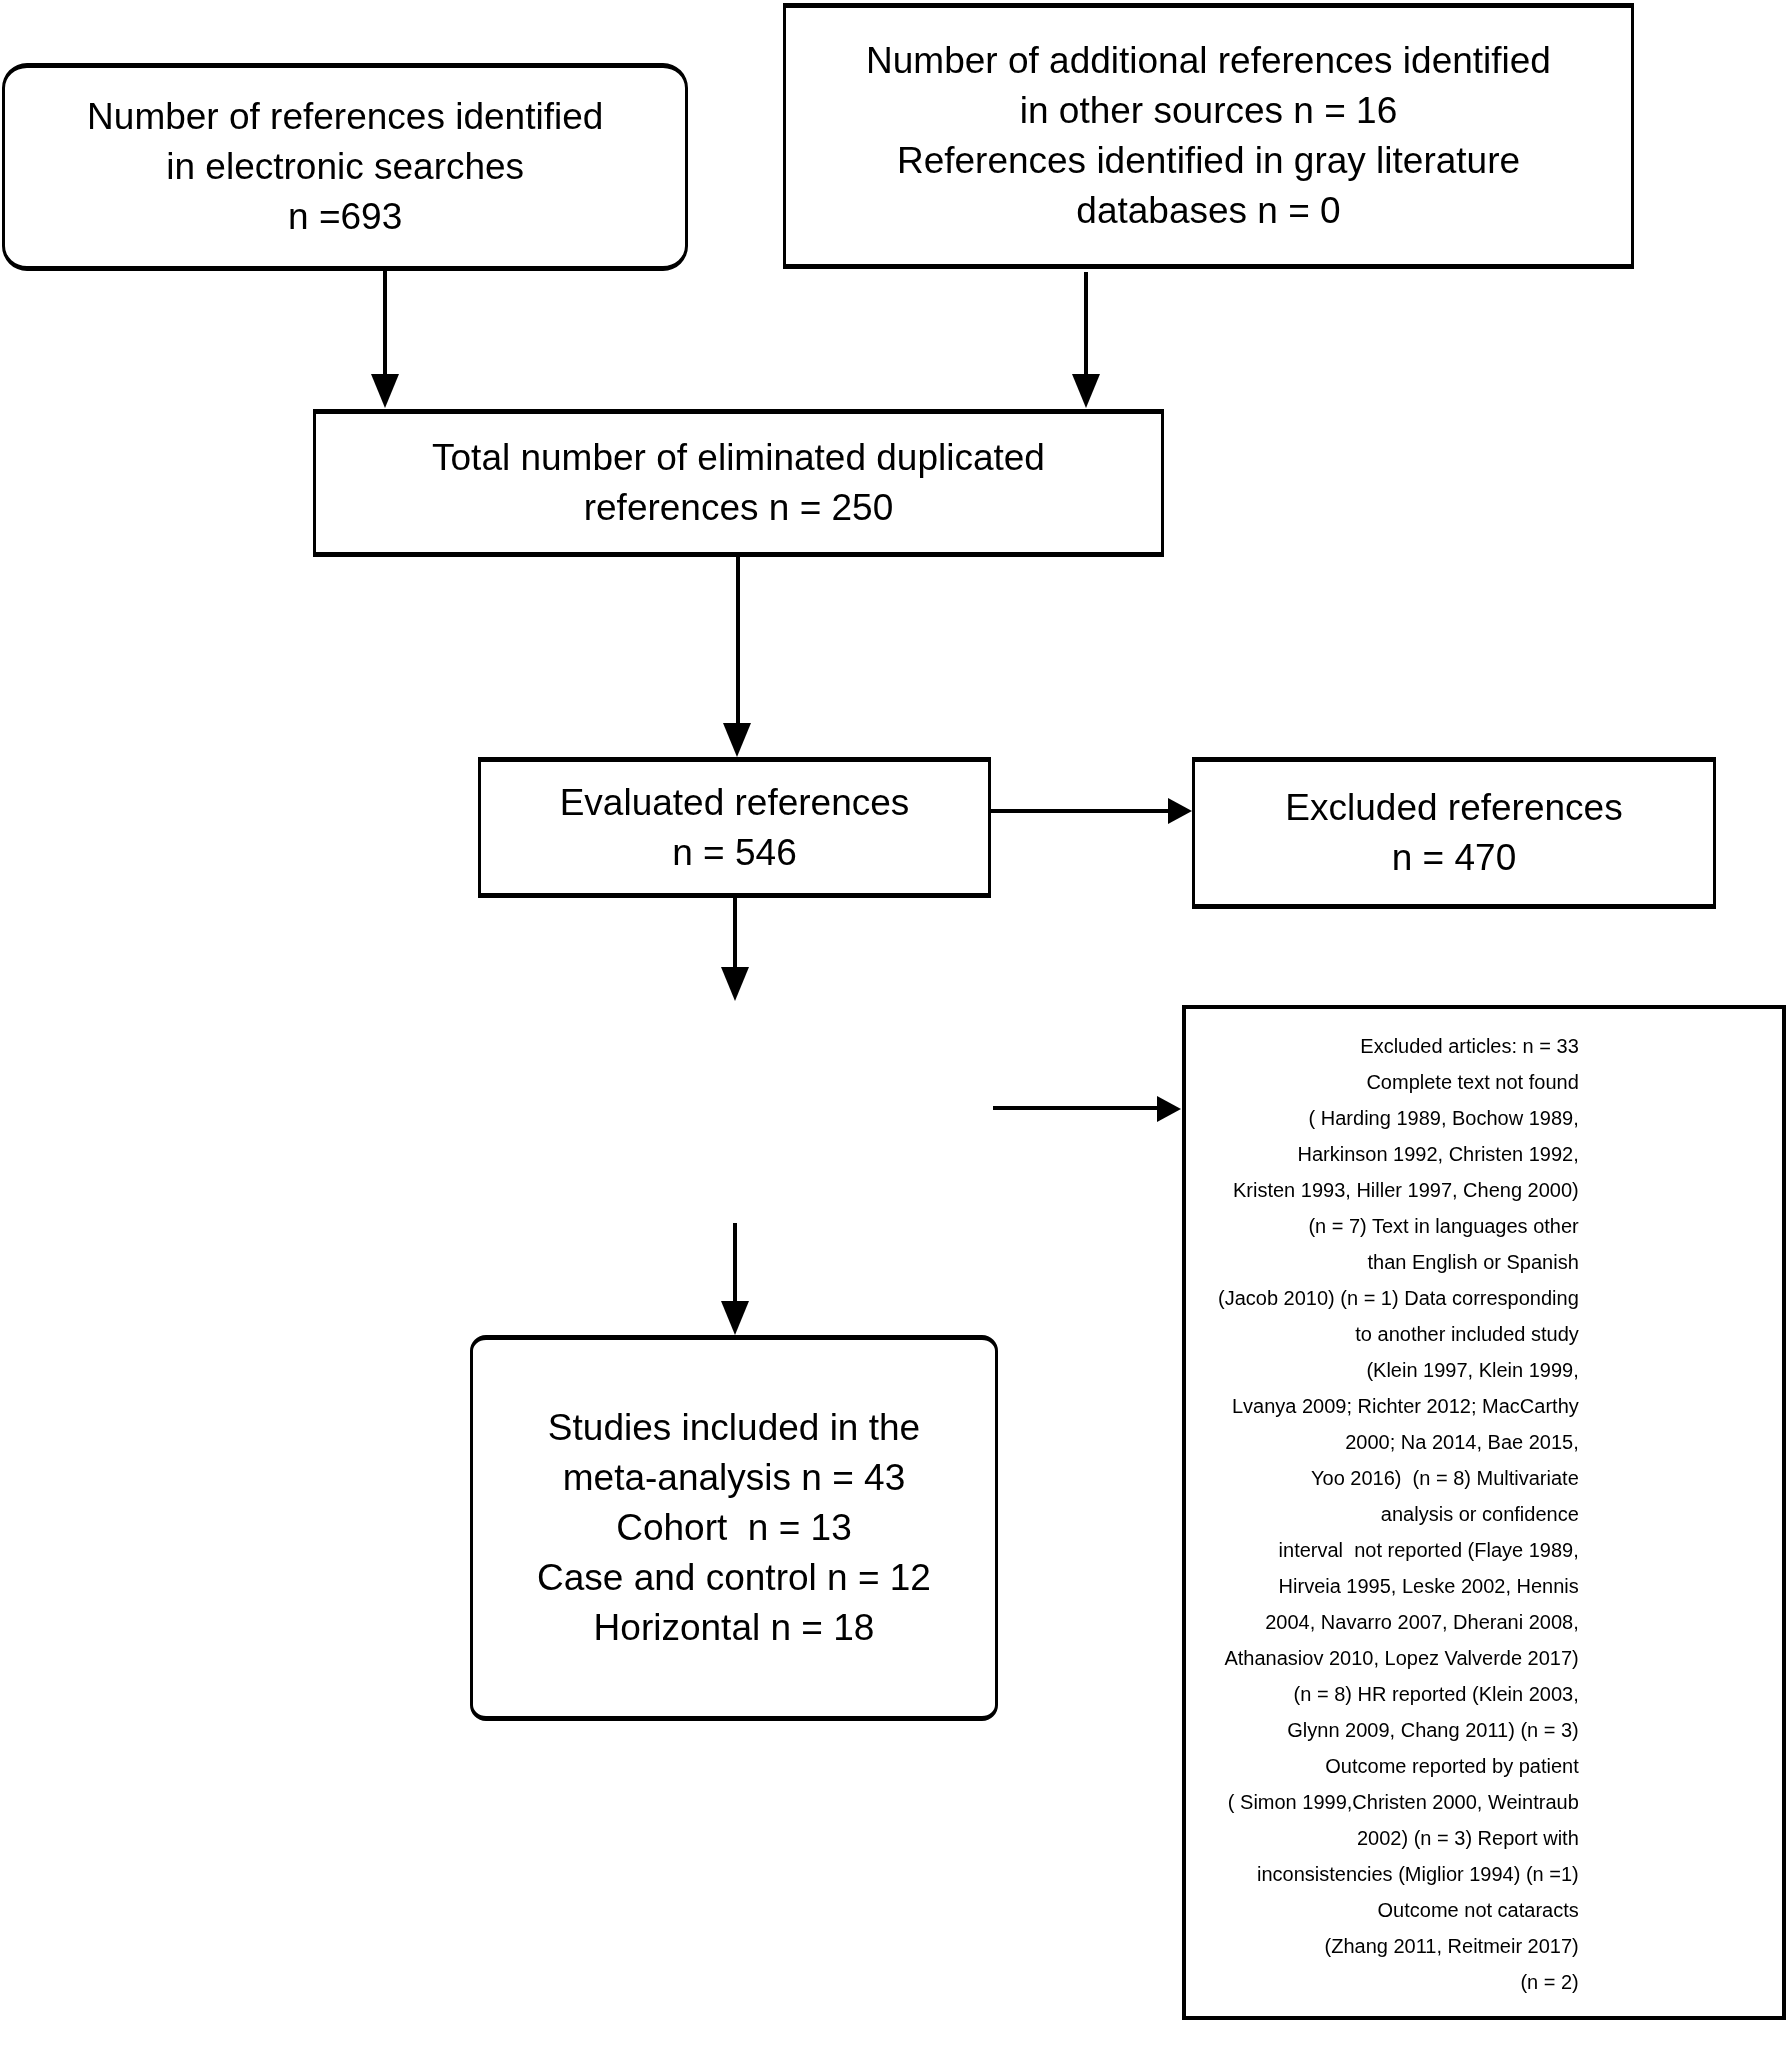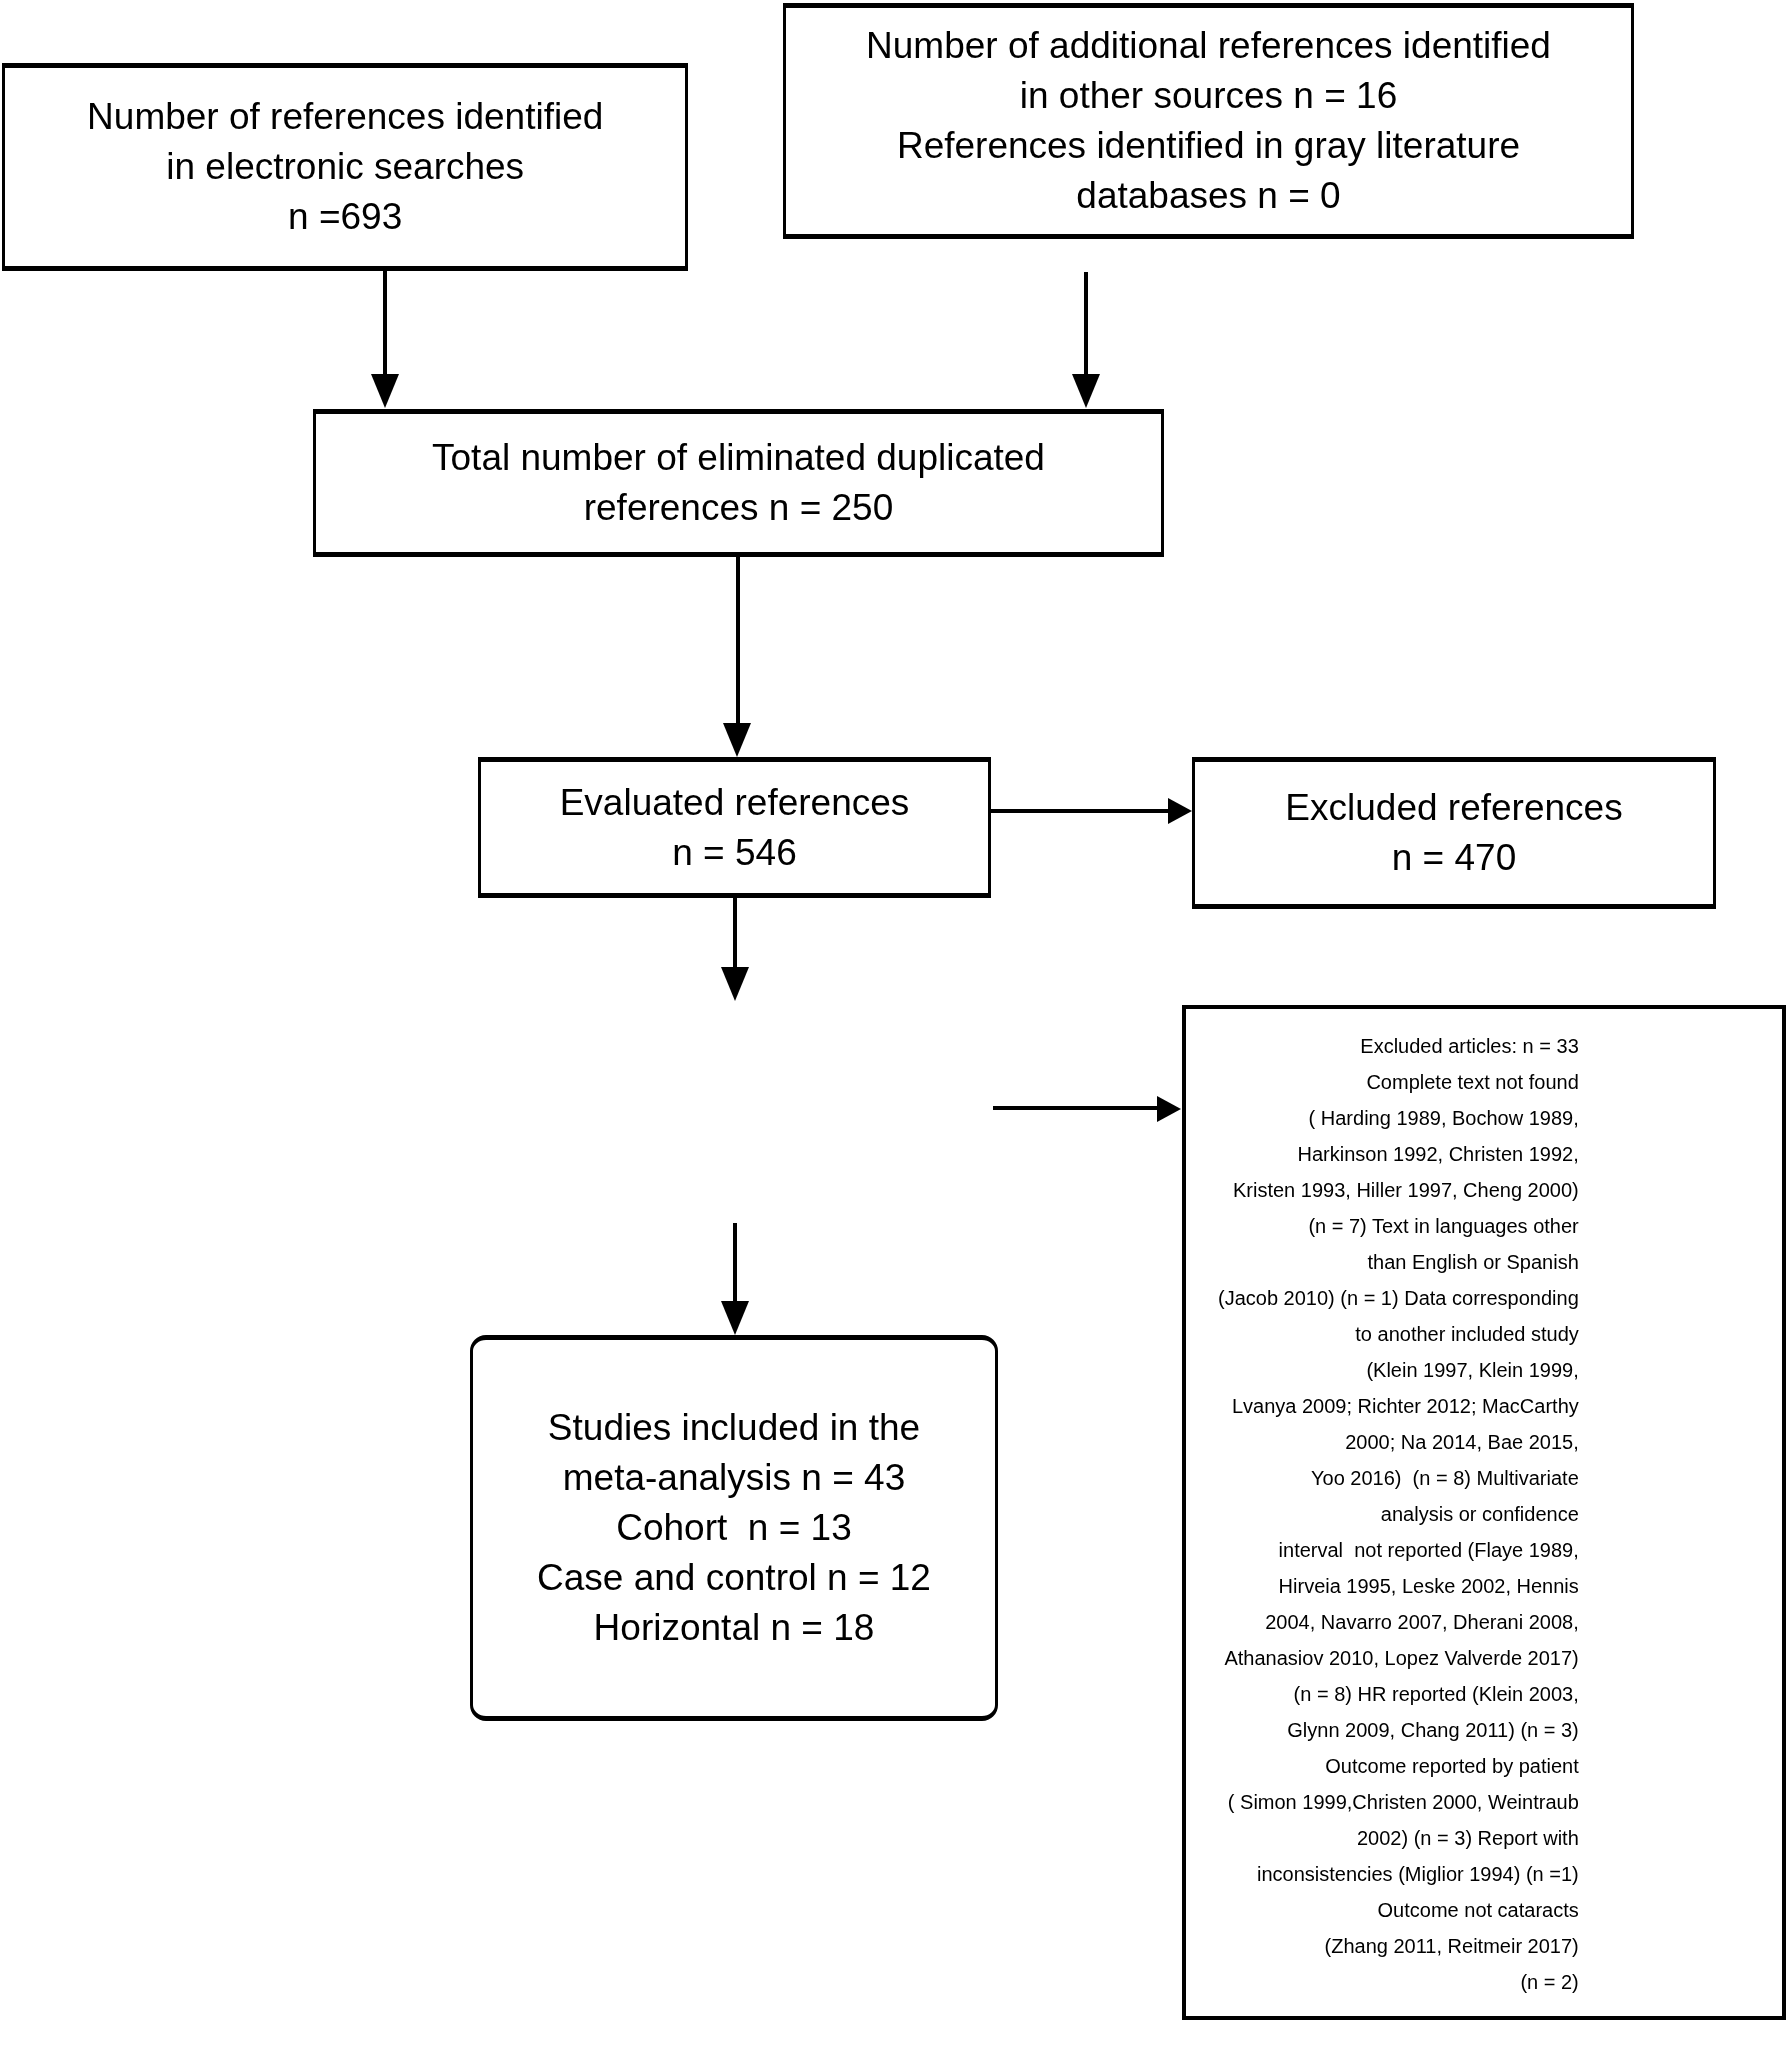--- a/index.html
+++ b/index.html
@@ -33,22 +33,22 @@
     position:absolute;width:0;height:0;
     border-left:14.3px solid transparent;border-right:14.3px solid transparent;
     border-top:34px solid var(--ink);
   }
   .head-right{
     position:absolute;width:0;height:0;
     border-top:13px solid transparent;border-bottom:13px solid transparent;
     border-left:24.4px solid var(--ink);
   }
   
-  #box-a{left:2.2px;top:63px;width:686px;height:208px;}
-  #box-b{left:783px;top:2.9px;width:851px;height:236px;}
+  #box-a{left:2.2px;top:63px;width:686px;height:208px;border-radius:25px;}
+  #box-b{left:783px;top:2.9px;width:851px;height:266px;}
   #box-c{left:313px;top:409px;width:851px;height:148px;}
   #box-d{left:478px;top:757px;width:513px;height:141px;}
   #box-e{left:1192px;top:757px;width:524px;height:152px;}
   #box-f{left:471px;top:1001px;width:522px;height:222px;}
   #box-g{left:470px;top:1335px;width:528px;height:386px;border-radius:16px;}
   #box-h{left:1182px;top:1005px;width:604px;height:1015px;}
   
   #a1-line{left:383px;top:271px;height:105px;}
   #a1-head{left:371px;top:374px;}
   #a2-line{left:1084px;top:272px;height:103px;}

